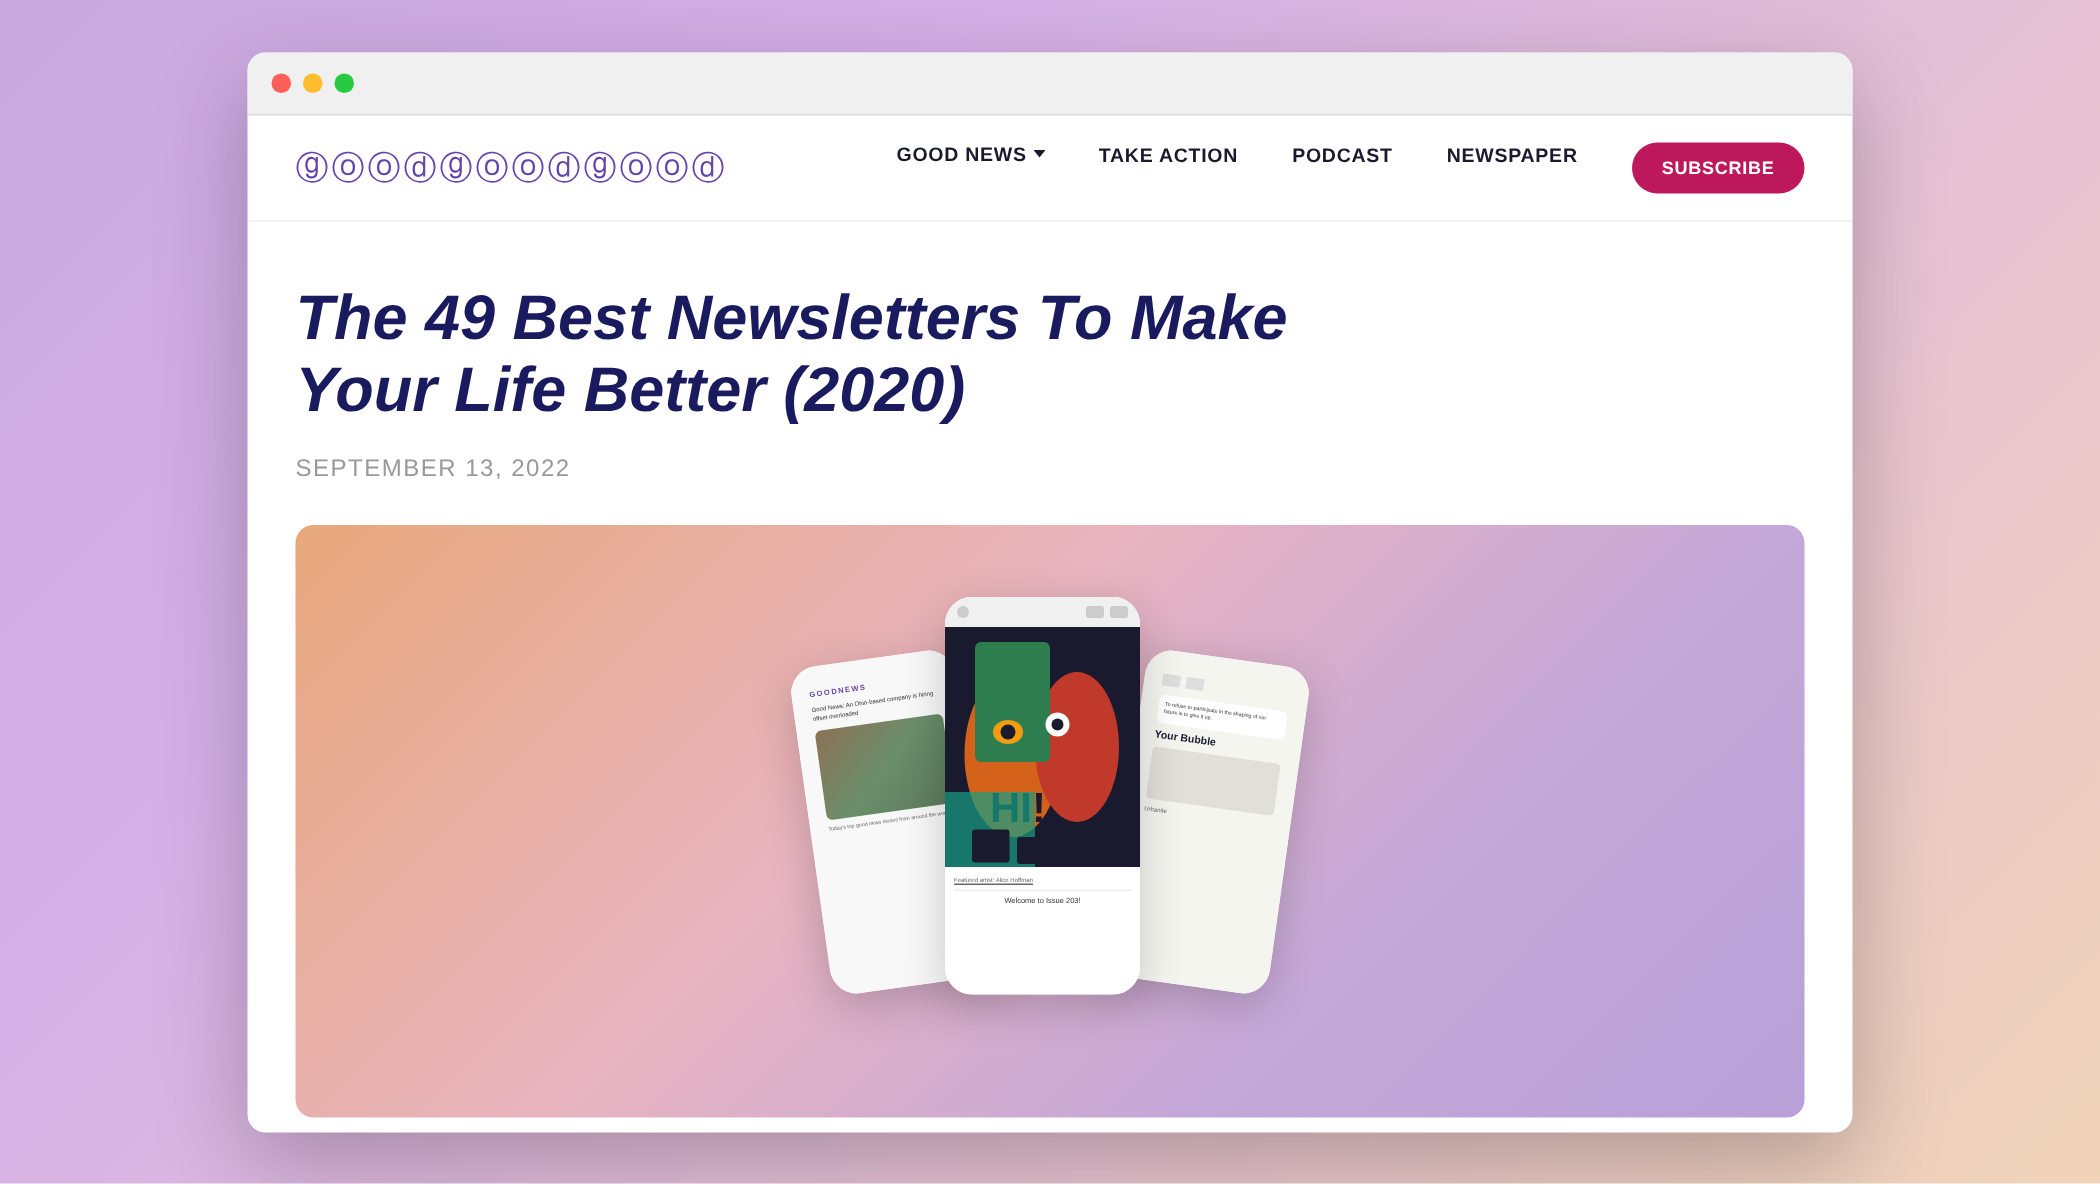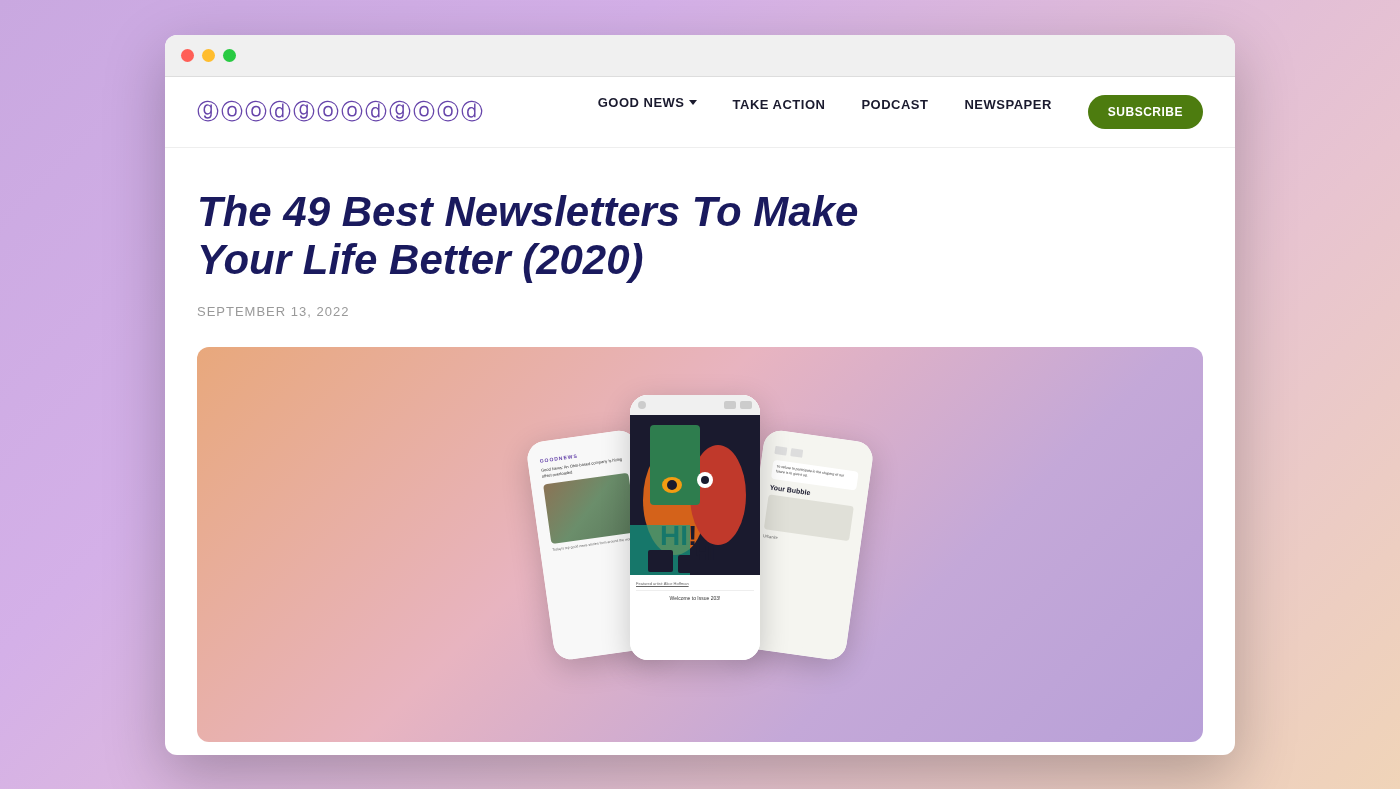--- a/index.html
+++ b/index.html
@@ -96,21 +96,21 @@
     .chevron-down {
       width: 0;
       height: 0;
       border-left: 4px solid transparent;
       border-right: 4px solid transparent;
       border-top: 5px solid #1a1a2e;
       display: inline-block;
     }
 
     .subscribe-btn {
-      background: #4d7c0f;
+      background: #be185d;
       color: white;
       border: none;
       padding: 10px 20px;
       border-radius: 25px;
       font-size: 12px;
       font-weight: 700;
       letter-spacing: 0.5px;
       cursor: pointer;
       text-transform: uppercase;
     }
@@ -126,21 +126,21 @@
       font-size: 42px;
       font-weight: 900;
       color: #1a1a5e;
       line-height: 1.15;
       max-width: 680px;
       font-style: italic;
       margin-bottom: 20px;
     }
 
     .article-date {
-      font-size: 13px;
+      font-size: 16px;
       color: #999;
       letter-spacing: 1px;
       text-transform: uppercase;
       margin-bottom: 28px;
     }
 
     
     .hero-image {
       width: 100%;
       height: 395px;

